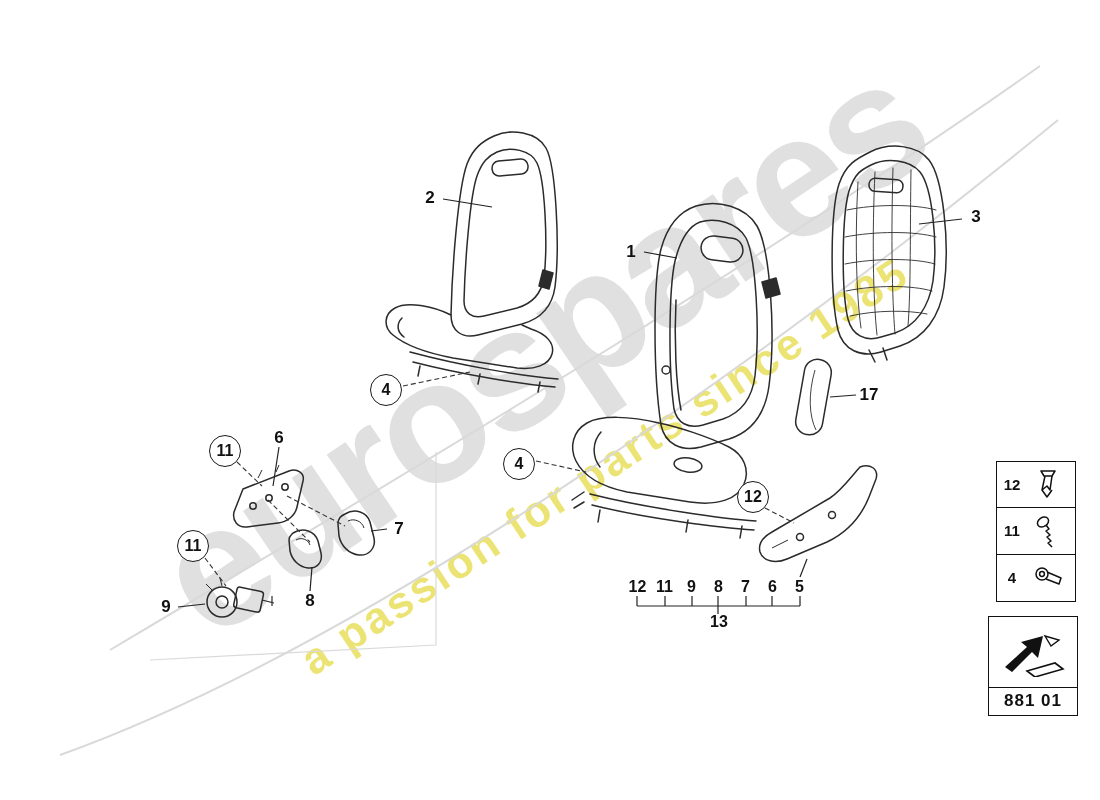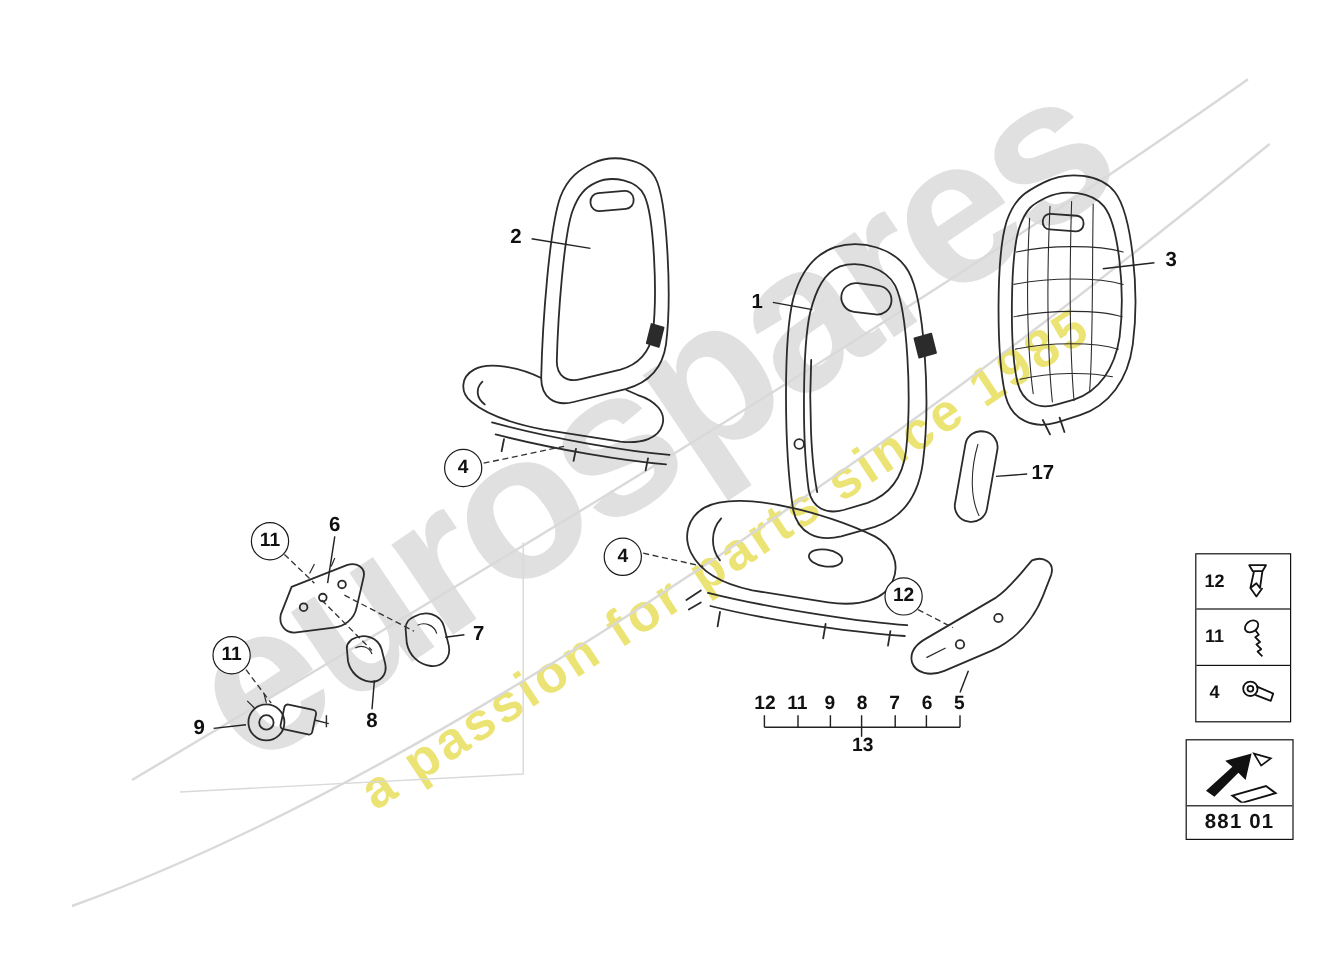--- a/index.html
+++ b/index.html
@@ -40,21 +40,21 @@
   .legend{
     position:absolute;left:996px;top:461px;width:80px;height:141px;background:#fff;
     border:1.5px solid #111;z-index:6;display:grid;grid-template-rows:1fr 1fr 1fr;box-sizing:border-box;
   }
   .legend-row{display:flex;align-items:center;border-bottom:1.2px solid #111;padding:0 3px;}
   .legend-row:last-child{border-bottom:none;}
   .legend-num{width:24px;text-align:center;font-size:15px;font-weight:700;}
   .legend-ic{flex:1;display:flex;justify-content:center;}
   
   .code-box{
-    position:absolute;left:988px;top:616px;width:90px;height:84px;background:#fff;
+    position:absolute;left:988px;top:616px;width:90px;height:100px;background:#fff;
     border:1.5px solid #111;z-index:6;display:flex;flex-direction:column;box-sizing:border-box;
   }
   .code-ic{flex:1;display:flex;align-items:center;justify-content:center;}
   .code-label{
     border-top:1.5px solid #111;text-align:center;font-size:17px;font-weight:700;
     padding:3px 0 4px;letter-spacing:1px;
   }
 </style>
 </head>
 <body>

